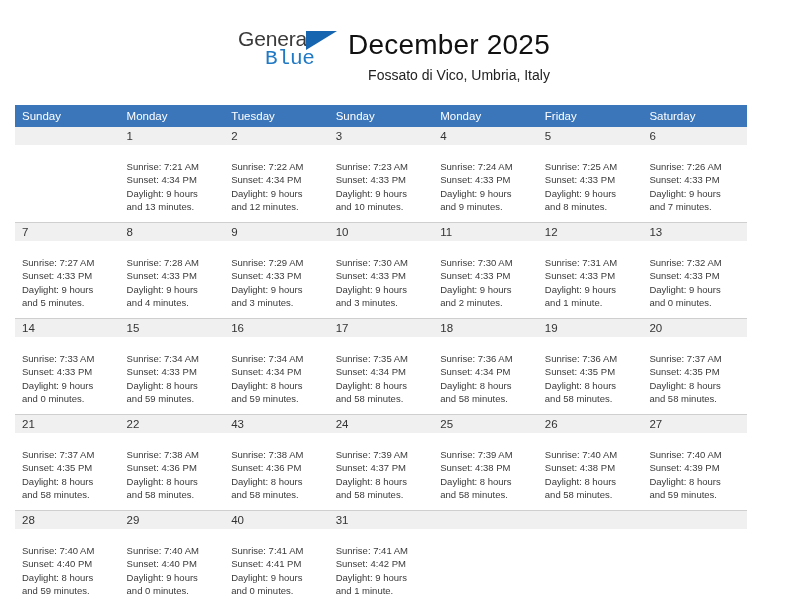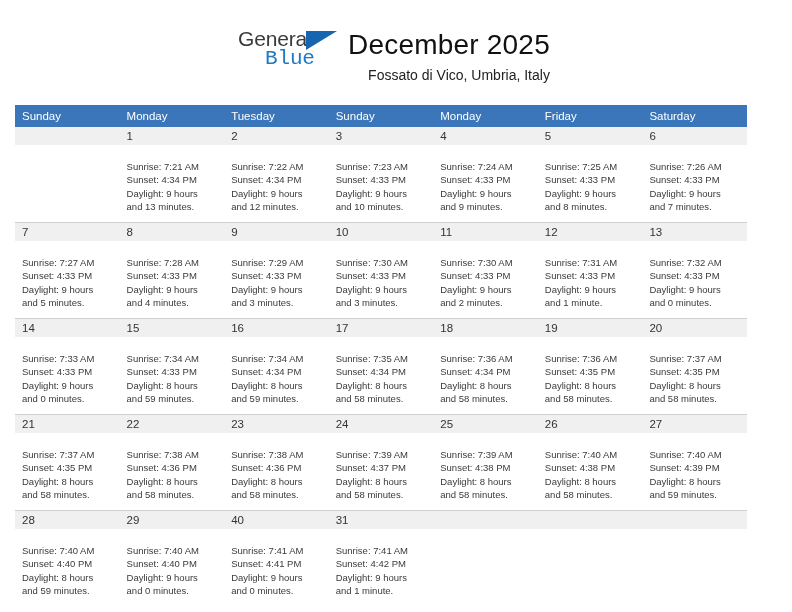--- a/index.html
+++ b/index.html
@@ -323,21 +323,21 @@
             <span class="cell-line">Daylight: 8 hours</span>
             <span class="cell-line">and 58 minutes.</span>
           </td>
         </tr>
         <tr class="week-sep">
           <td colspan="7"></td>
         </tr>
         <tr class="daynum-row">
           <td>21</td>
           <td>22</td>
-          <td>23</td>
+          <td>43</td>
           <td>24</td>
           <td>25</td>
           <td>26</td>
           <td>27</td>
         </tr>
         <tr class="info-row">
           <td>
             <span class="cell-line">Sunrise: 7:37 AM</span>
             <span class="cell-line">Sunset: 4:35 PM</span>
             <span class="cell-line">Daylight: 8 hours</span>

